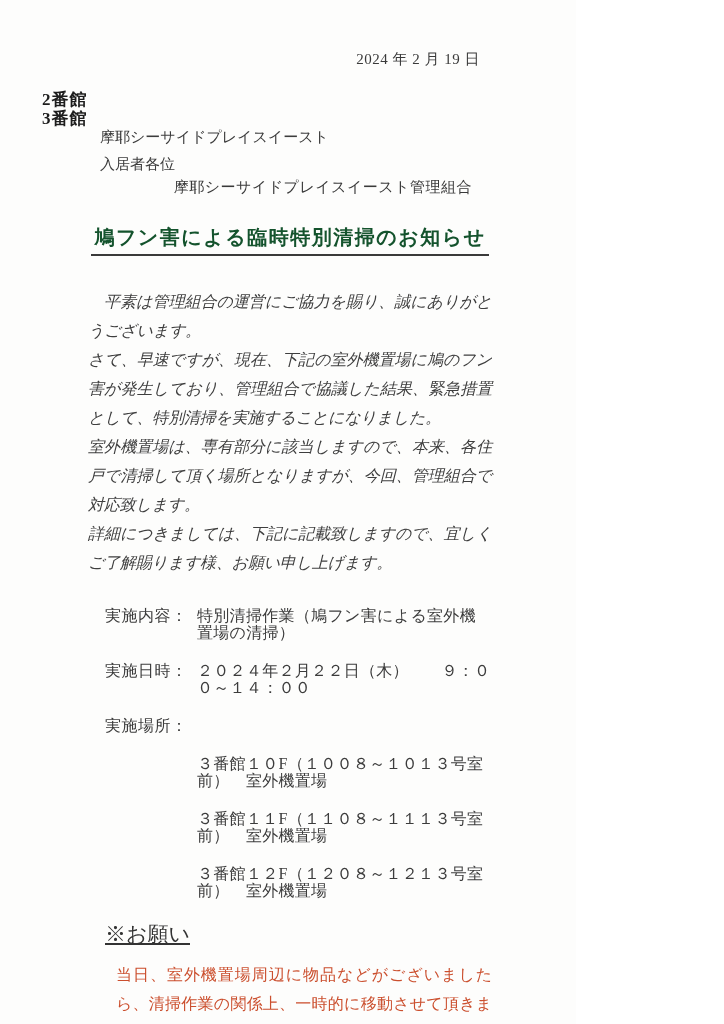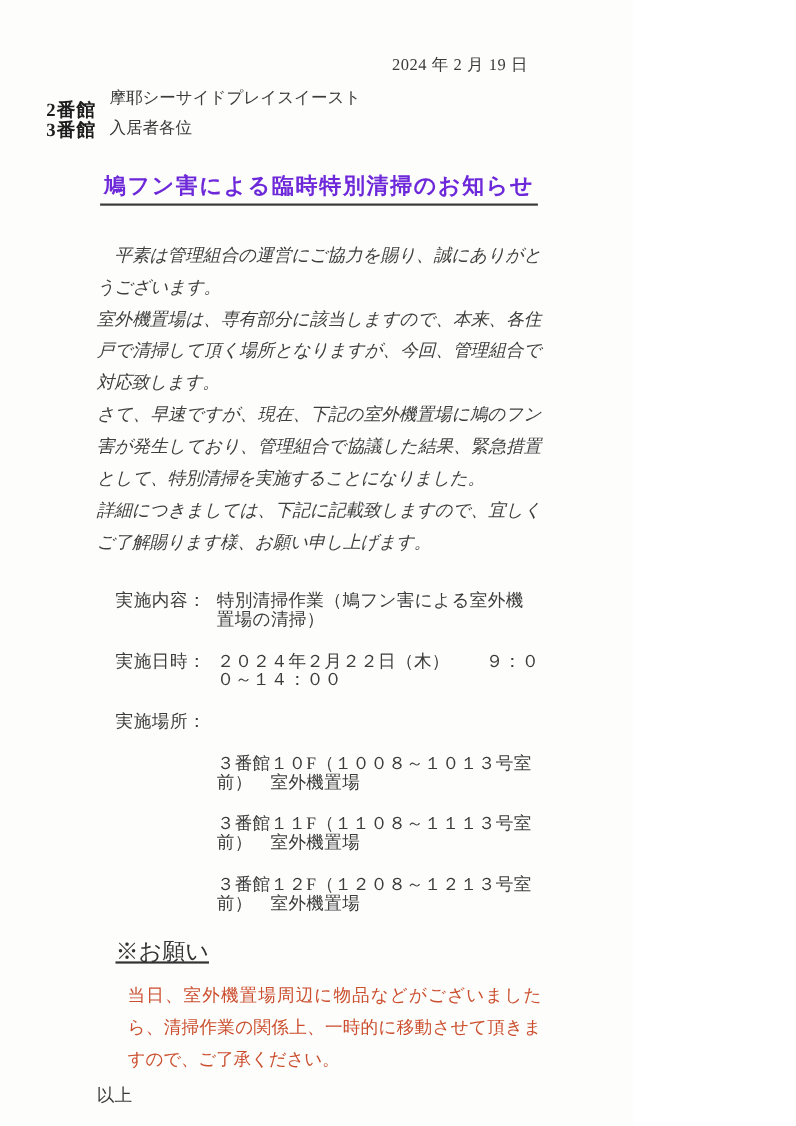--- a/index.html
+++ b/index.html
@@ -24,20 +24,21 @@
     font-size: 15px;
     color: #3a3a3a;
     padding-right: 12px;
     letter-spacing: 0.5px;
   }
   
   .addressee {
     display: flex;
     align-items: flex-start;
     margin-top: 12px;
+    flex-direction: column;
   }
   .bldg-col {
     margin-left: -46px;
     margin-top: 9px;
     font-weight: bold;
     font-size: 17px;
     color: #1d1d1d;
     line-height: 19px;
     letter-spacing: 1px;
     flex: none;
@@ -59,21 +60,21 @@
   }
   
   .title-wrap {
     text-align: center;
     margin-top: 27px;
   }
   .doc-title {
     display: inline-block;
     font-size: 20px;
     font-weight: bold;
-    color: #6d28d9;
+    color: #14532d;
     letter-spacing: 1.5px;
     border-bottom: 2px solid #3a3a3a;
     padding: 0 3px 3px 3px;
   }
   
   .body-text {
     margin-top: 31px;
     font-size: 16px;
     line-height: 29px;
     letter-spacing: -0.2px;
@@ -144,29 +145,30 @@
     <div class="bldg-col">
       <div>2番館</div>
       <div>3番館</div>
     </div>
     <div class="addr-col">
       <div class="property-name">摩耶シーサイドプレイスイースト</div>
       <div class="recipients">入居者各位</div>
     </div>
   </div>
 
+  <div class="sender-line">摩耶シーサイドプレイスイースト管理組合</div>
 
   <div class="title-wrap">
     <span class="doc-title">鳩フン害による臨時特別清掃のお知らせ</span>
   </div>
 
   <div class="body-text">
     <p>　平素は管理組合の運営にご協力を賜り、誠にありがとうございます。</p>
+    <p>さて、早速ですが、現在、下記の室外機置場に鳩のフン害が発生しており、管理組合で協議した結果、緊急措置として、特別清掃を実施することになりました。</p>
     <p>室外機置場は、専有部分に該当しますので、本来、各住戸で清掃して頂く場所となりますが、今回、管理組合で対応致します。</p>
-    <p>さて、早速ですが、現在、下記の室外機置場に鳩のフン害が発生しており、管理組合で協議した結果、緊急措置として、特別清掃を実施することになりました。</p>
     <p>詳細につきましては、下記に記載致しますので、宜しくご了解賜ります様、お願い申し上げます。</p>
   </div>
 
   <div class="details">
     <div class="detail-row">
       <span class="detail-label">実施内容：</span>
       <span class="detail-value">特別清掃作業（鳩フン害による室外機置場の清掃）</span>
     </div>
     <div class="detail-row">
       <span class="detail-label">実施日時：</span>

